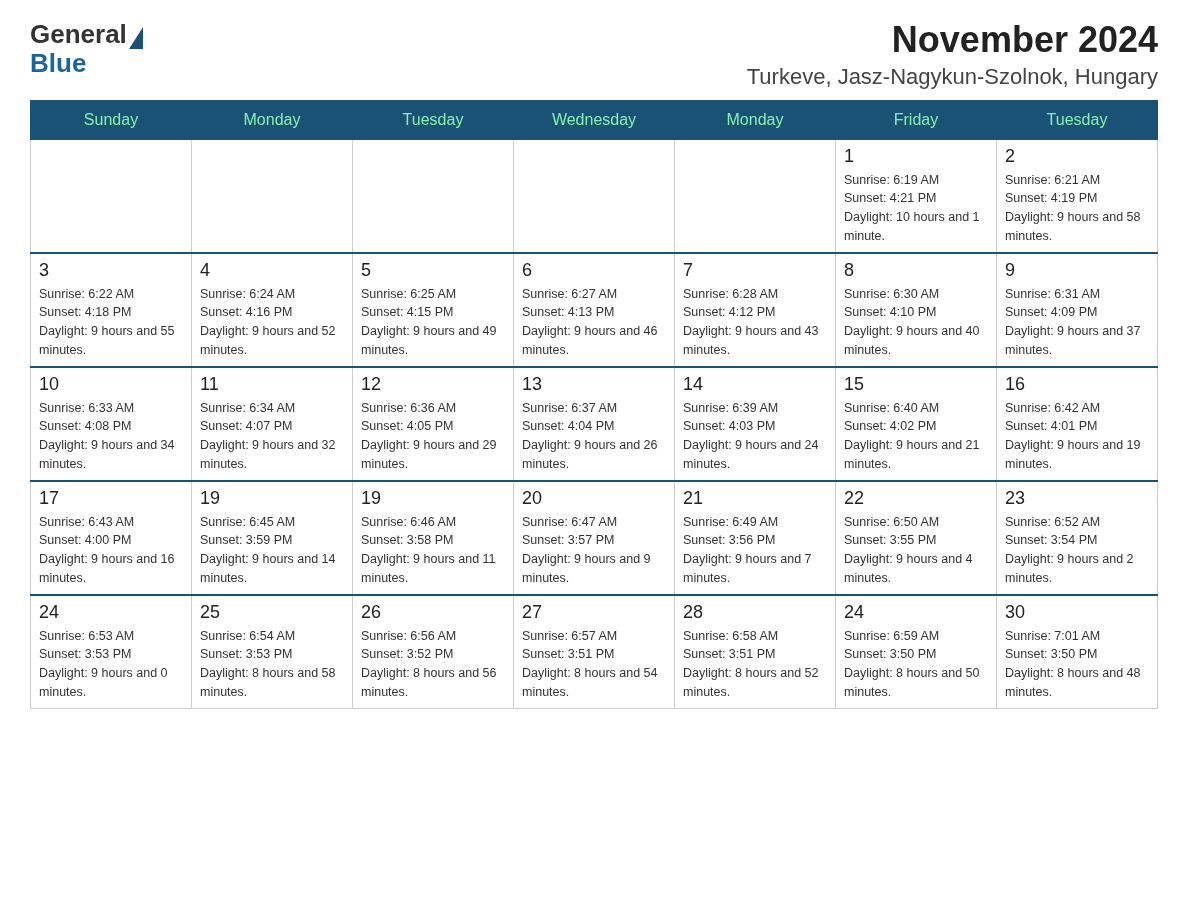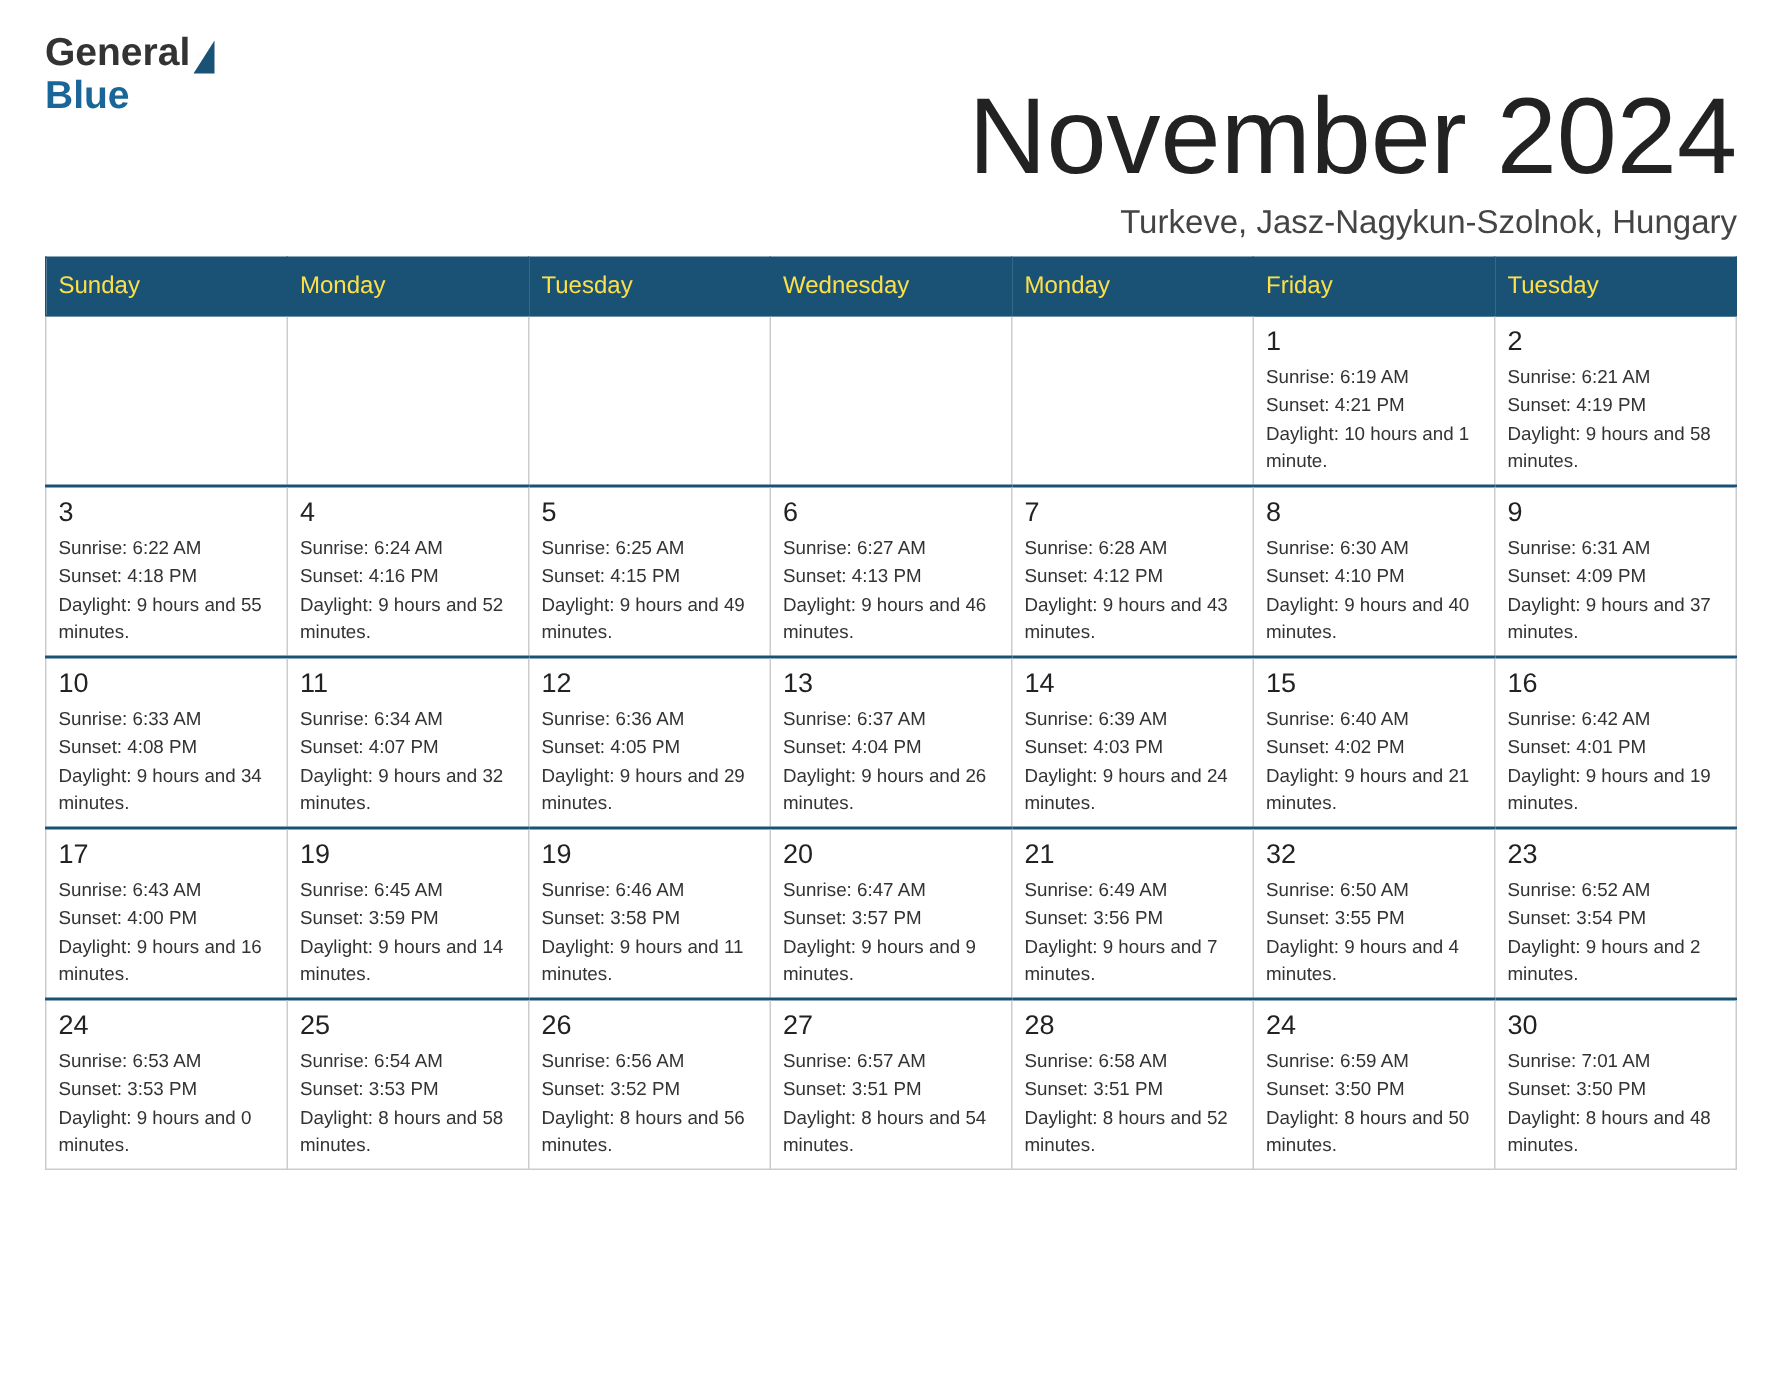--- a/index.html
+++ b/index.html
@@ -45,43 +45,42 @@
     }
     .logo-blue {
       color: #1a6699;
       font-size: 26px;
       font-weight: bold;
     }
     .title-section {
       text-align: right;
     }
     .month-title {
-      font-size: 72px;
-      font-weight: normal;
+      font-size: 36px;
+      font-weight: bold;
       color: #222;
       line-height: 1.1;
-      margin-top: 32px;
     }
     .location-title {
       font-size: 22px;
       color: #444;
       margin-top: 4px;
     }
     .calendar {
       width: 100%;
       border-collapse: collapse;
       margin-top: 6px;
     }
     .calendar th {
       background-color: #1a5276;
-      color: #fde047;
+      color: #86efac;
       padding: 10px 8px;
       font-size: 16px;
       font-weight: normal;
-      text-align: left;
+      text-align: center;
       border: 1px solid #1a5276;
     }
     .calendar td {
       border: 1px solid #ccc;
       vertical-align: top;
       padding: 6px 8px;
       width: 14.28%;
       min-height: 110px;
       height: 110px;
     }
@@ -224,21 +223,21 @@
         </td>
         <td class="row-separator">
           <span class="day-number">20</span>
           <div class="day-info">Sunrise: 6:47 AM<br>Sunset: 3:57 PM<br>Daylight: 9 hours and 9 minutes.</div>
         </td>
         <td class="row-separator">
           <span class="day-number">21</span>
           <div class="day-info">Sunrise: 6:49 AM<br>Sunset: 3:56 PM<br>Daylight: 9 hours and 7 minutes.</div>
         </td>
         <td class="row-separator">
-          <span class="day-number">32</span>
+          <span class="day-number">22</span>
           <div class="day-info">Sunrise: 6:50 AM<br>Sunset: 3:55 PM<br>Daylight: 9 hours and 4 minutes.</div>
         </td>
         <td class="row-separator">
           <span class="day-number">23</span>
           <div class="day-info">Sunrise: 6:52 AM<br>Sunset: 3:54 PM<br>Daylight: 9 hours and 2 minutes.</div>
         </td>
       </tr>
       <tr>
         <td class="row-separator">
           <span class="day-number">24</span>

